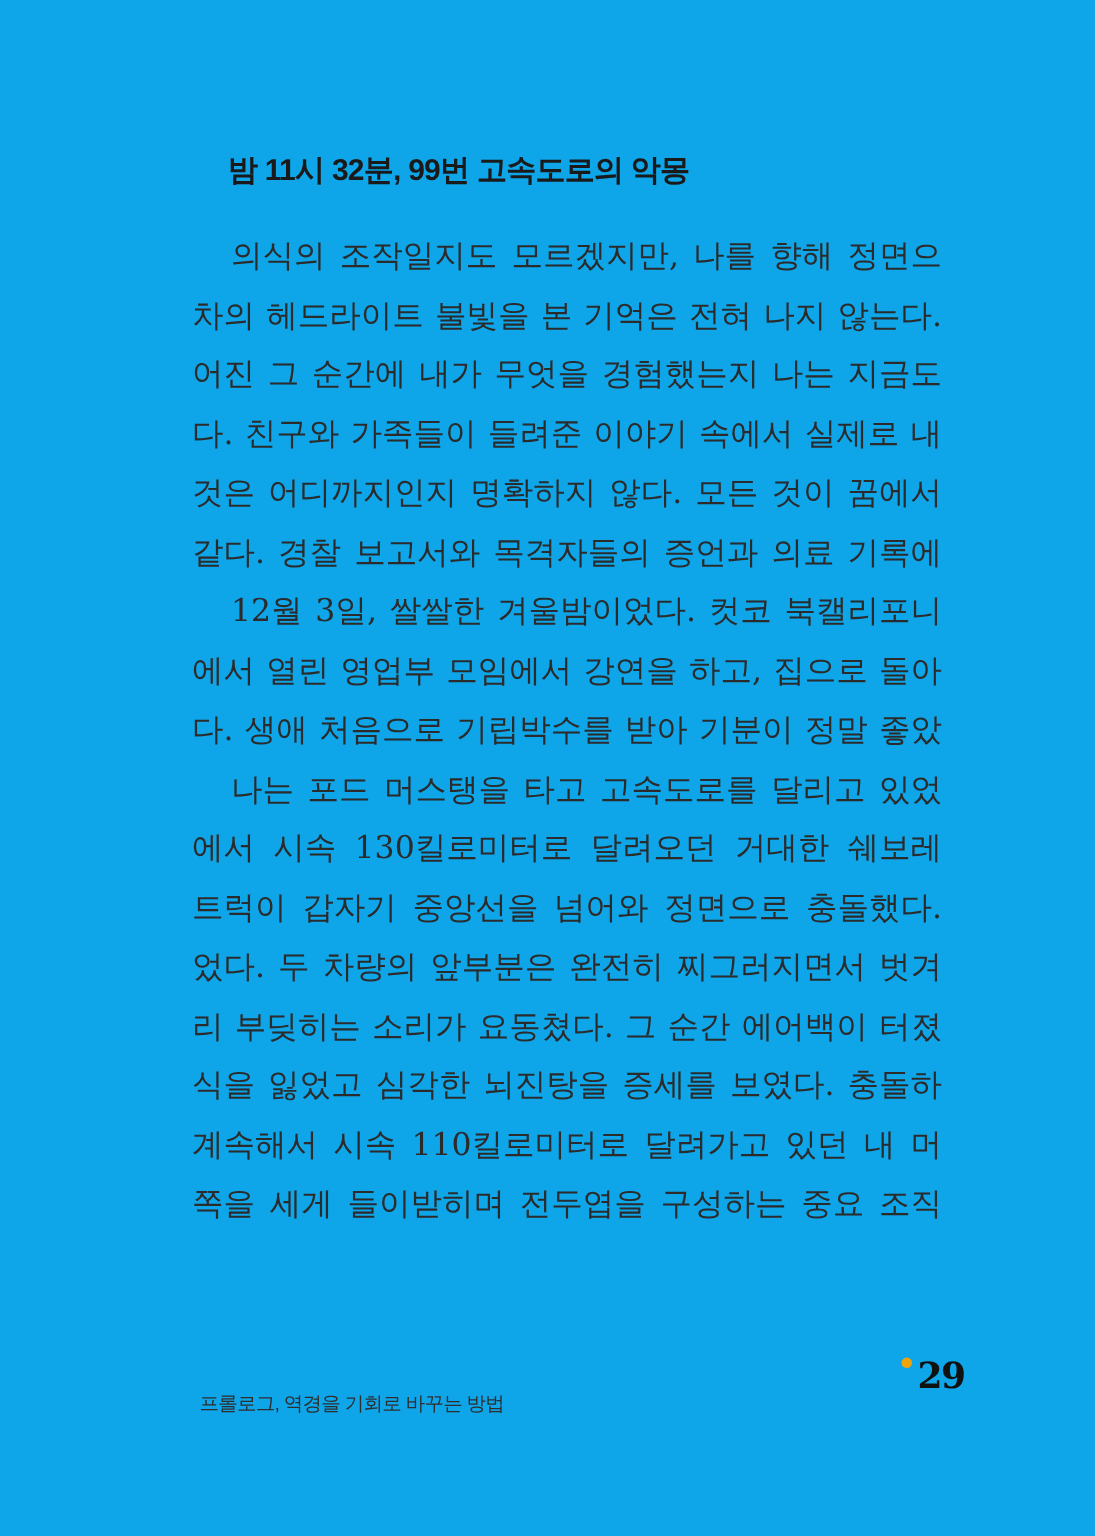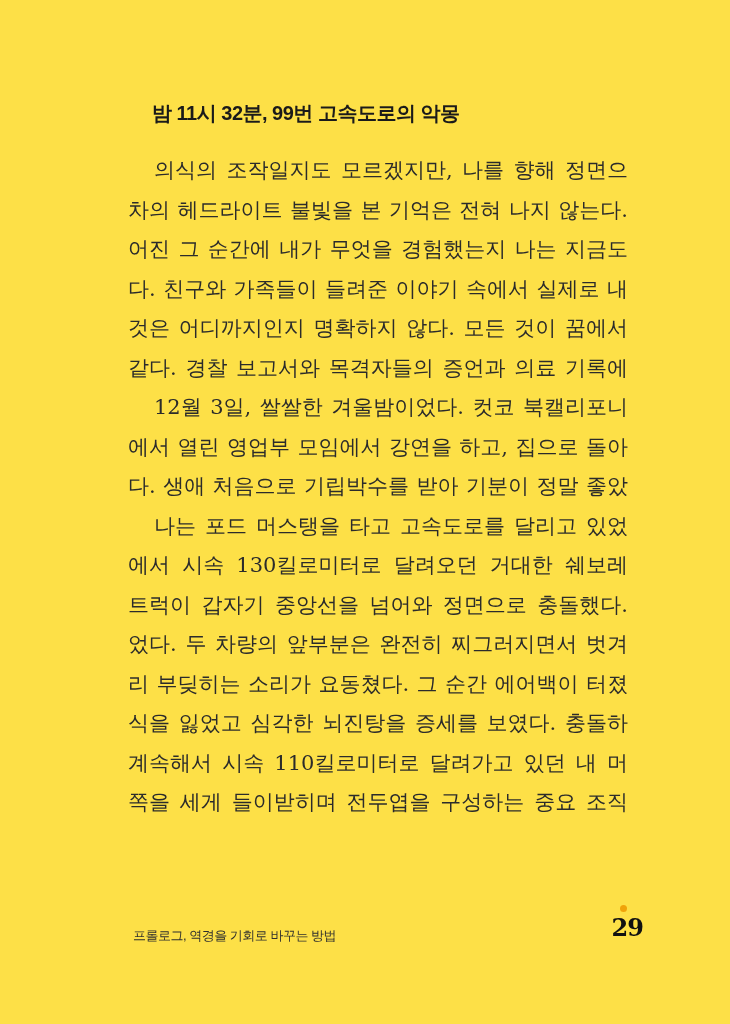--- a/index.html
+++ b/index.html
@@ -5,21 +5,21 @@
   html, body { margin: 0; padding: 0; }
   body {
     width: 730px; height: 1024px;
     background: #ffffff;
     position: relative;
     overflow: hidden;
     font-family: "Liberation Sans", sans-serif;
   }
   .page {
     position: absolute; inset: 0;
-    background: #fde047;
+    background: #0ea5e9;
   }
   .heading {
     position: absolute;
     left: 152px; top: 100px;
     margin: 0;
     font-family: "Liberation Sans", sans-serif;
     font-weight: 800;
     font-size: 20px;
     letter-spacing: -0.5px;
     color: #1a1a1a;
@@ -46,22 +46,21 @@
     position: absolute;
     left: 133px; top: 927px;
     font-size: 13px;
     letter-spacing: -0.5px;
     color: #2e2e2e;
   }
   .pagenum-block {
     position: absolute;
     right: 87px; top: 905px;
     display: flex;
-    flex-direction: column;
-    align-items: center;
+    flex-direction: row;
   }
   .accent-dot {
     width: 7px; height: 7px;
     border-radius: 50%;
     margin-bottom: 4px;
     transform: translateX(-4px);
   }
   .pagenum {
     font-family: "DejaVu Serif", "Liberation Serif", serif;
     font-weight: bold;

